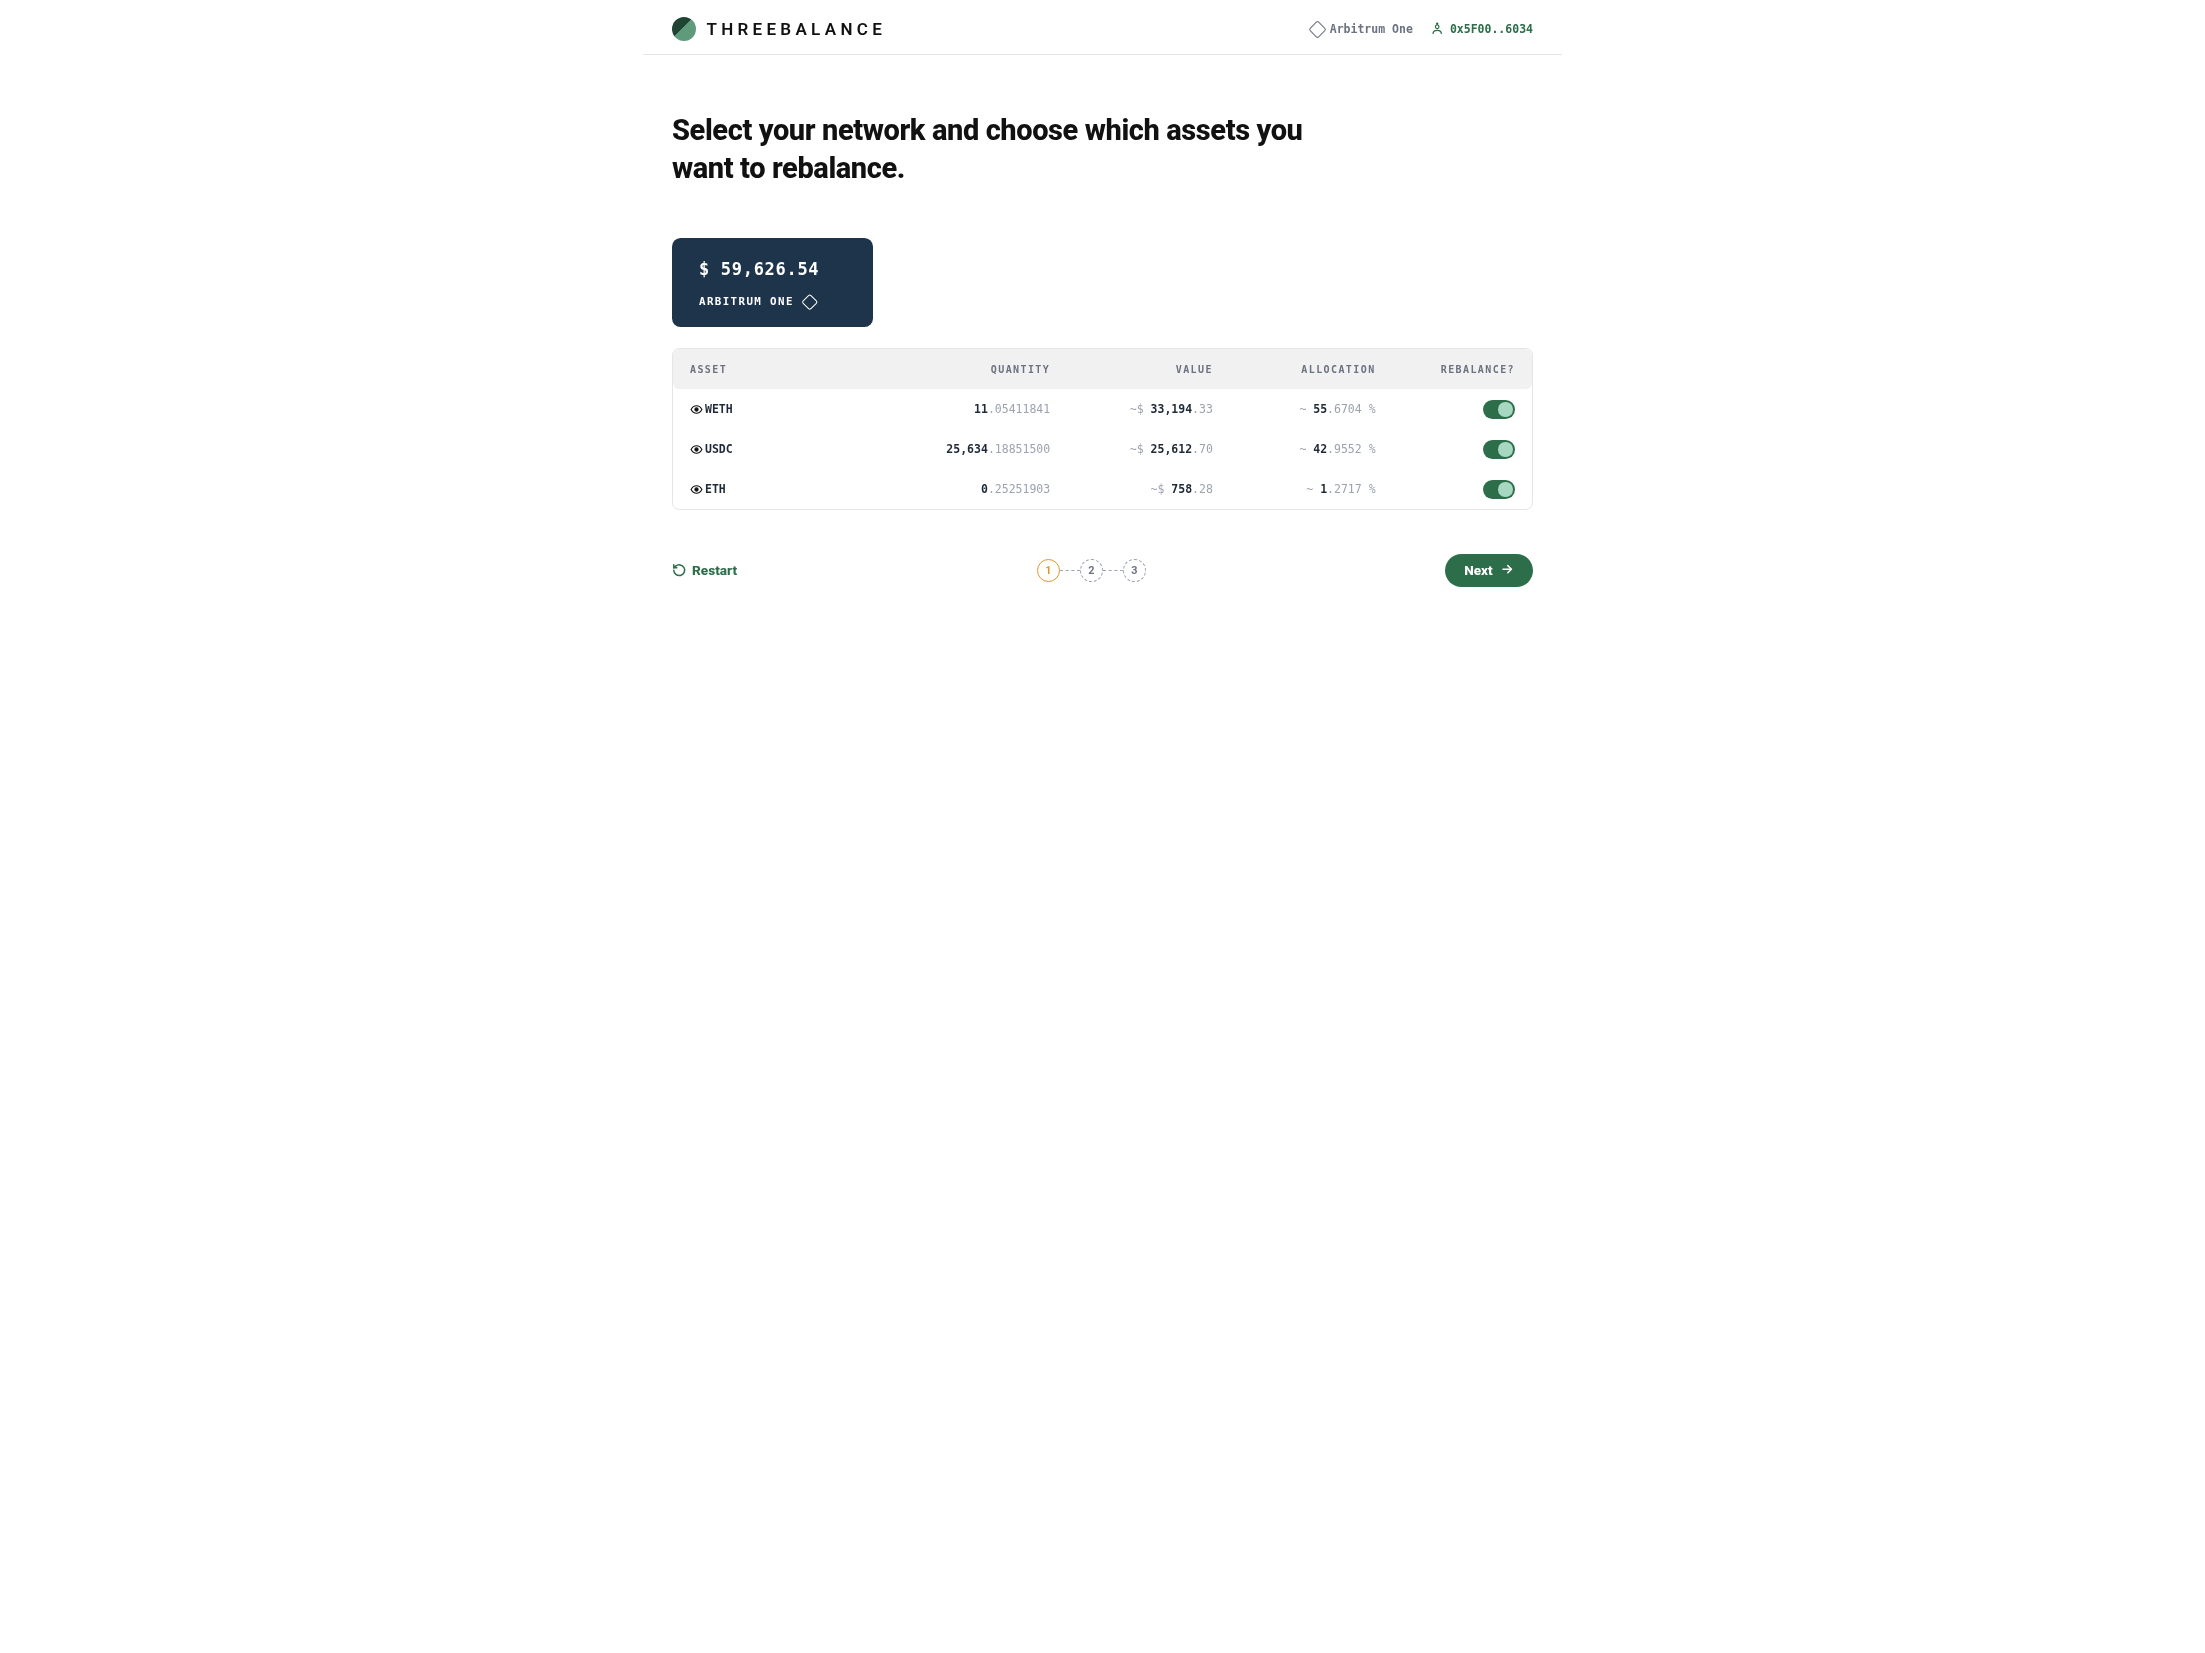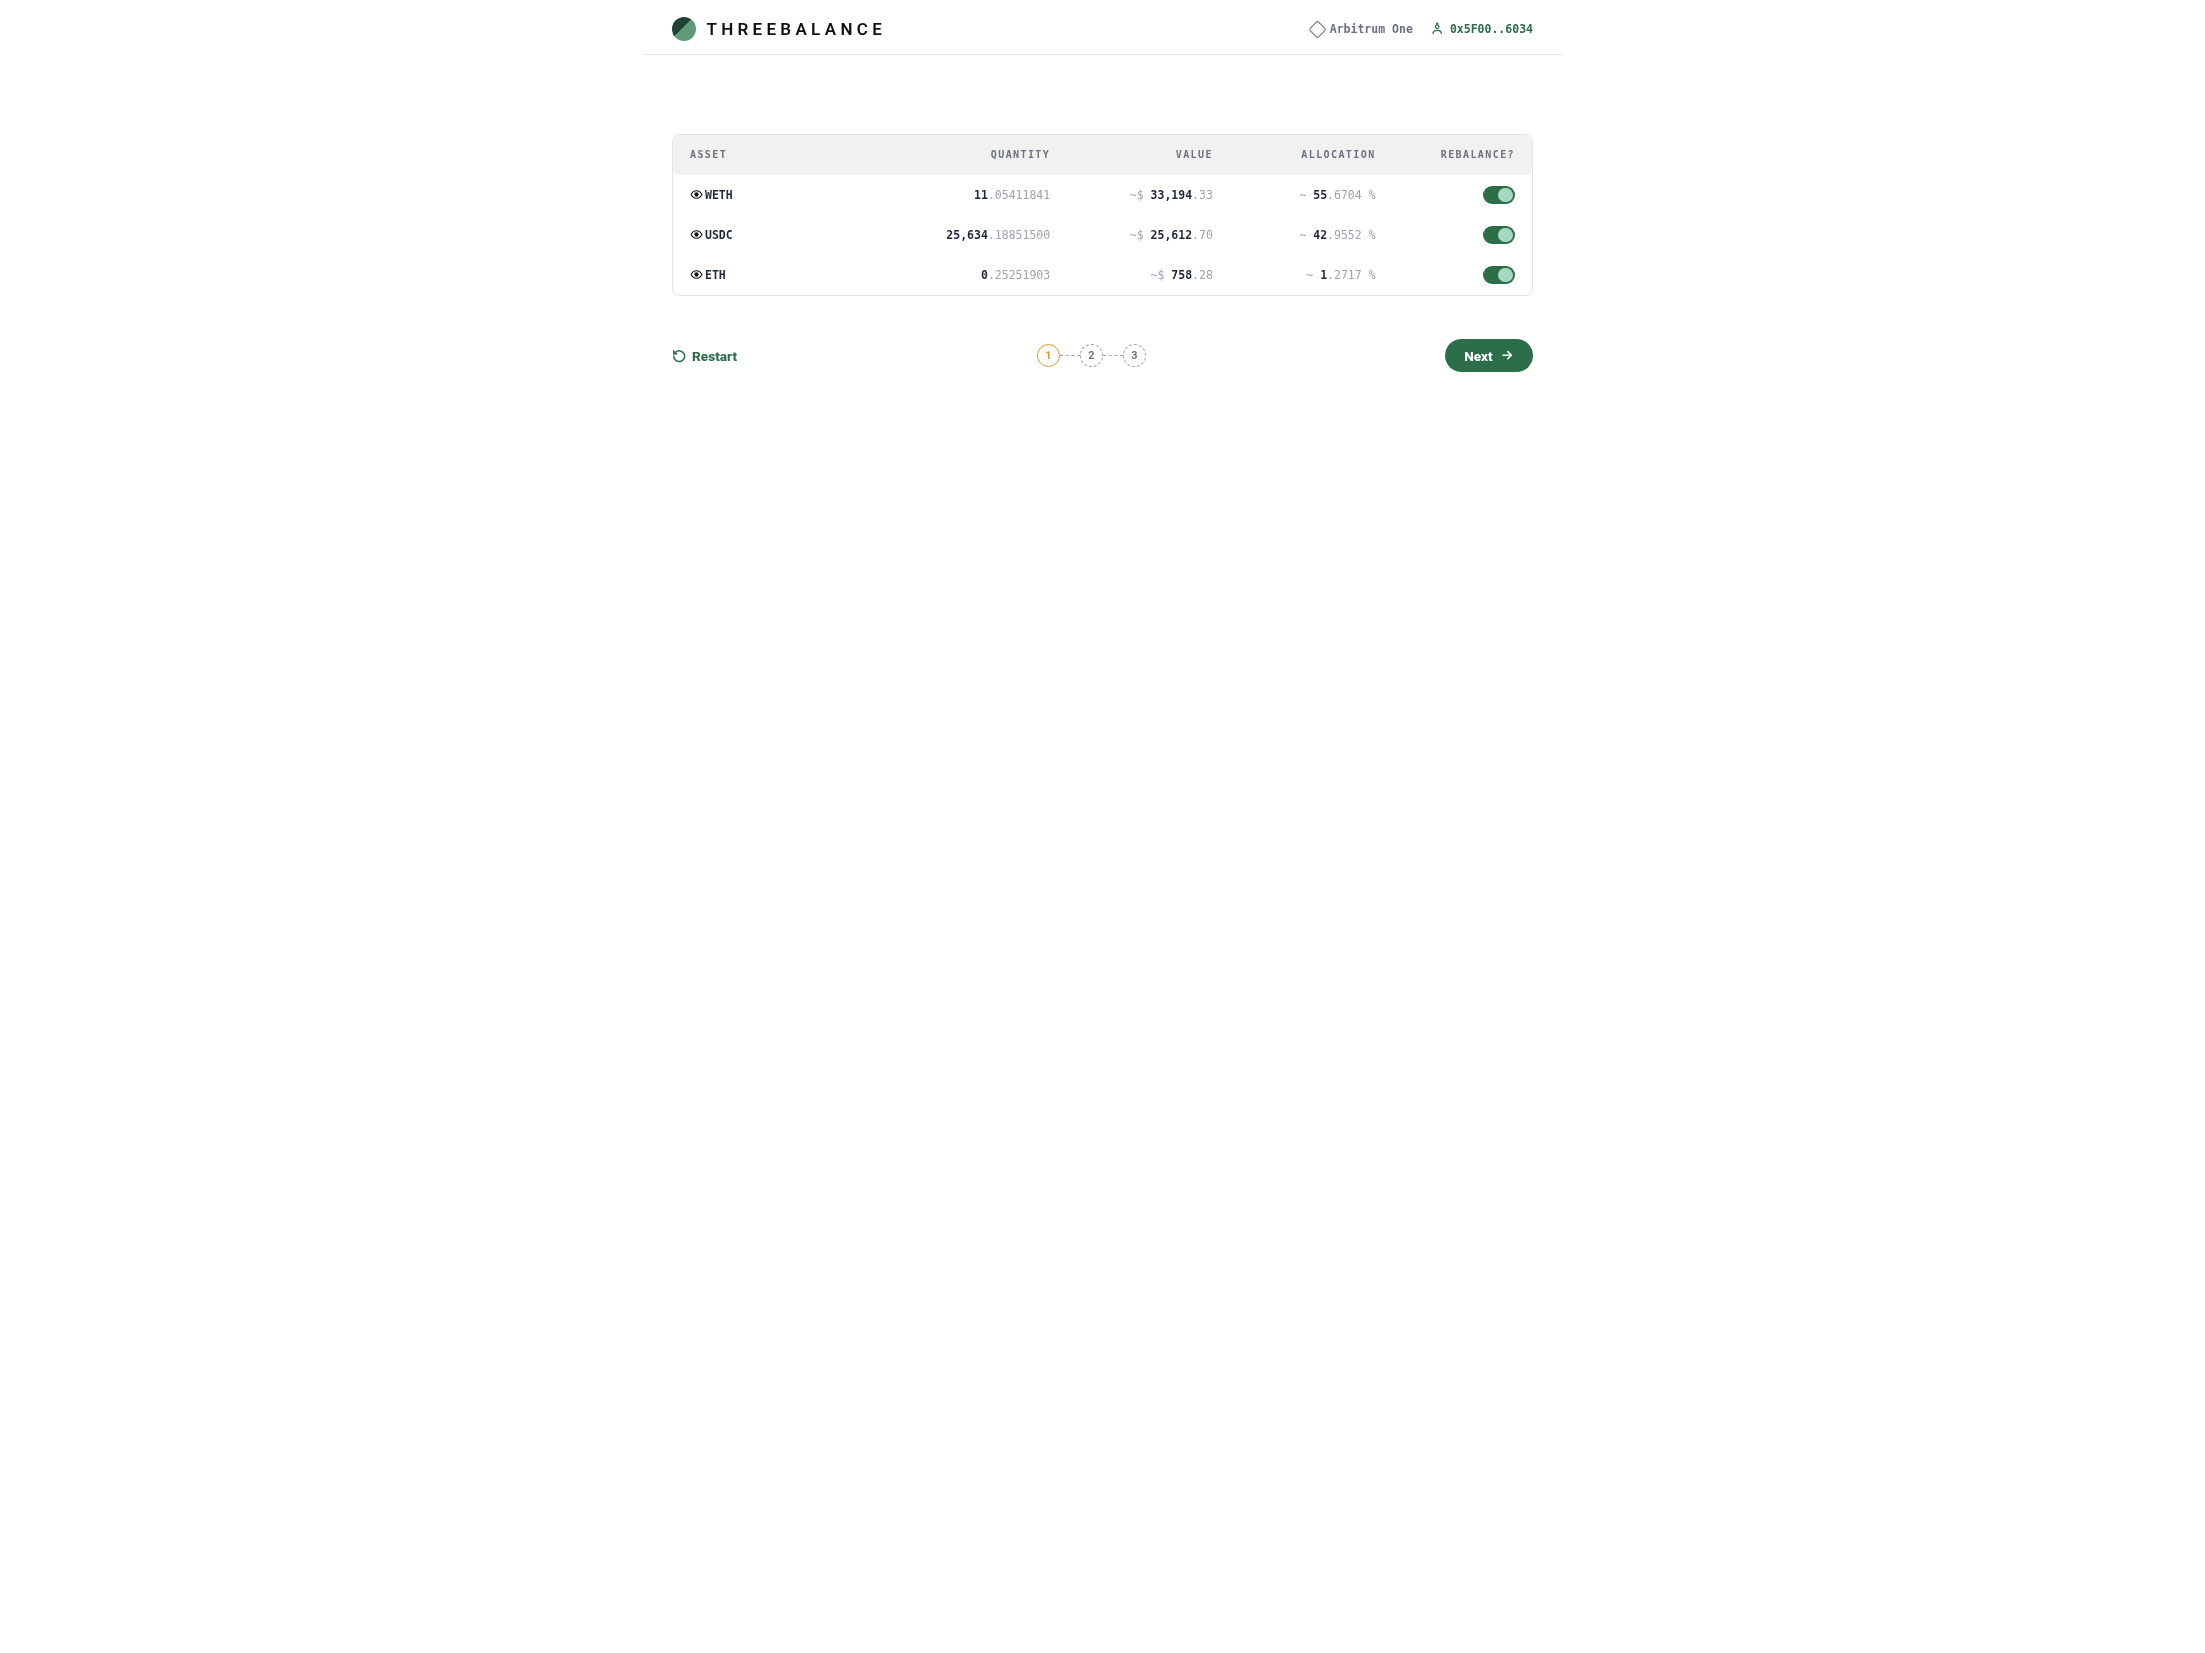--- a/index.html
+++ b/index.html
@@ -180,21 +180,29 @@
           <path d="M5 20c0-4 3-6 7-6s7 2 7 6"></path>
           <circle cx="12" cy="3" r="1" fill="#2c6e49"></circle>
         </svg>
       </span>
       <span>0x5F00..6034</span>
     </div>
   </div>
 </div>
 
 <div class="main">
-
+  <h1 class="heading">Select your network and choose which assets you want to rebalance.</h1>
+
+  <div class="network-card mono">
+    <div class="value">$ 59,626.54</div>
+    <div class="label-row">
+      <span class="label">ARBITRUM ONE</span>
+      <span class="net-icon"></span>
+    </div>
+  </div>
 
 
   <div class="table mono">
     <div class="thead">
       <div class="c1">ASSET</div>
       <div class="c2">QUANTITY</div>
       <div class="c3">VALUE</div>
       <div class="c4">ALLOCATION</div>
       <div class="c5">REBALANCE?</div>
     </div>

